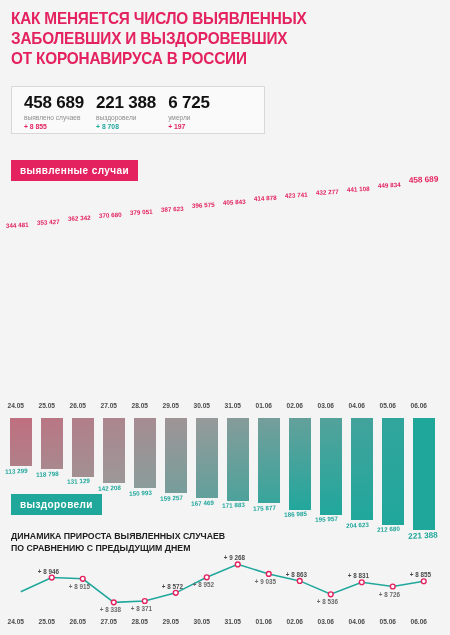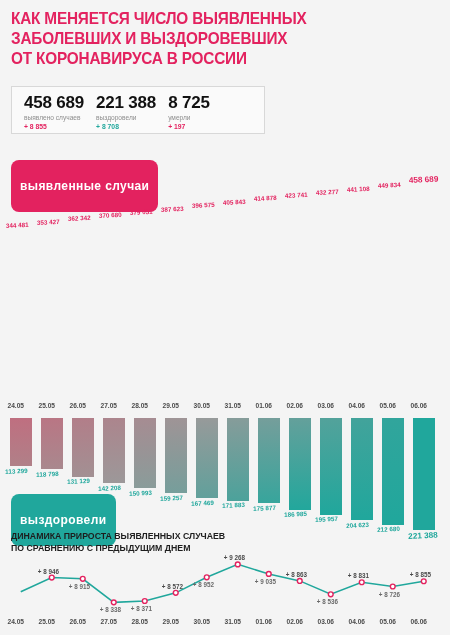--- a/index.html
+++ b/index.html
@@ -41,22 +41,22 @@
   }
   .stat{padding-left:12px;}
   .stat .big{font-size:17px;font-weight:bold;color:#111;letter-spacing:-.2px;line-height:19px;}
   .stat .cap{font-size:6.6px;color:#8e8e8e;margin-top:2px;}
   .stat .dlt{font-size:6.8px;font-weight:bold;margin-top:2px;}
   .dlt.pink{color:#e3225f;}
   .dlt.teal{color:#20a79c;}
 
   
   .badge{
-    position:absolute;color:#fff;font-size:12px;font-weight:bold;
-    padding:19px 9px;letter-spacing:.4px;border-radius:8px;
+    position:absolute;color:#fff;font-size:10px;font-weight:bold;
+    padding:5px 9px;letter-spacing:.4px;
   }
   .badge.pink{background:#e3225f;left:11px;top:160px;}
   .badge.teal{background:#20a79c;left:11px;top:494px;}
 
   
   .chart{position:absolute;left:0;top:0;width:450px;height:635px;}
   .bar{position:absolute;}
   .vlabel{position:absolute;font-size:6.3px;font-weight:bold;white-space:nowrap;}
   .vlabel.pink{color:#e3225f;}
   .vlabel.teal{color:#20a79c;}
@@ -90,21 +90,21 @@
       <div class="big">458 689</div>
       <div class="cap">выявлено случаев</div>
       <div class="dlt pink">+ 8 855</div>
     </div>
     <div class="stat">
       <div class="big">221 388</div>
       <div class="cap">выздоровели</div>
       <div class="dlt teal">+ 8 708</div>
     </div>
     <div class="stat">
-      <div class="big">8 725</div>
+      <div class="big">6 725</div>
       <div class="cap">умерли</div>
       <div class="dlt pink">+ 197</div>
     </div>
   </div>
 
   <div class="badge pink">выявленные случаи</div>
   <div class="badge teal">выздоровели</div>
 
   <div class="chart" id="cases-chart">
       <div class="bar" style="left: 10px; top: 231px; width: 21.5px; height: 165px;"></div>

